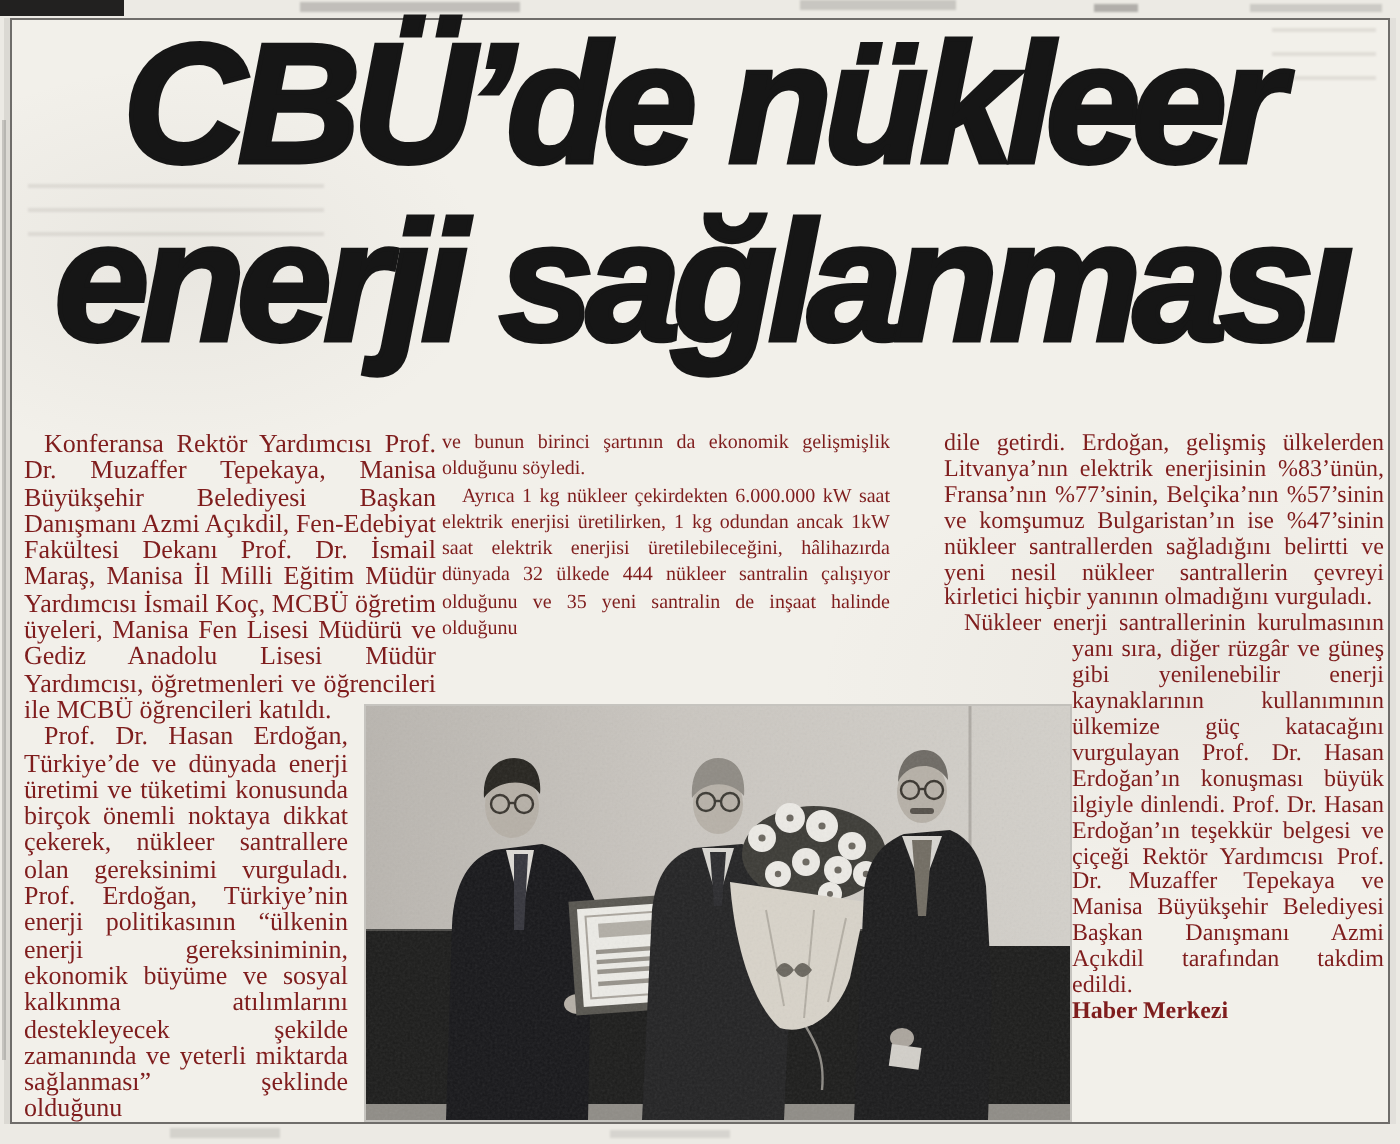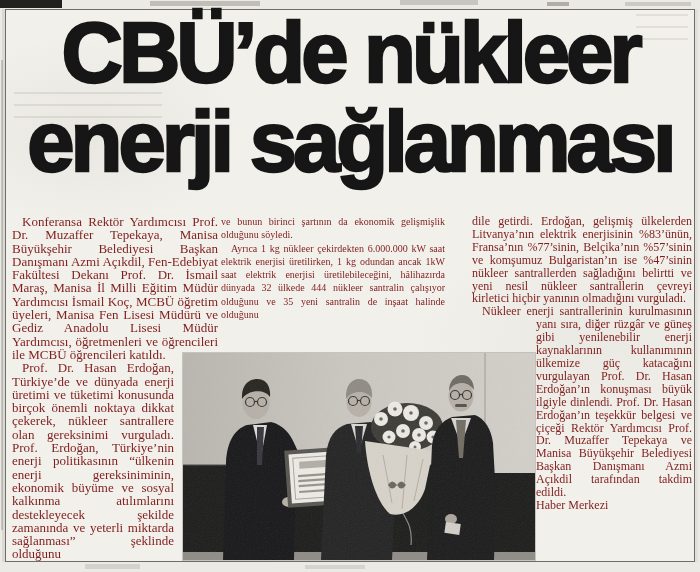--- a/index.html
+++ b/index.html
@@ -35,32 +35,33 @@
   }
   .g1{left:14px;top:92px;width:148px;height:26px;}
   .g2{left:636px;top:14px;width:52px;height:28px;}
   
   .headline{
     position:absolute;left:16px;top:8px;width:668px;margin:0;
     font-family:"Liberation Sans",sans-serif;font-weight:700;
     font-size:85px;line-height:89px;letter-spacing:-4px;
     color:#161616;-webkit-text-stroke:2.4px #161616;
     text-align:center;
+    font-style:italic;
   }
   .hl-line{display:block;white-space:nowrap;}
   
   .col{position:absolute;top:215px;color:#7f1d1d;text-align:justify;}
   .col p{margin:0;}
   .col1{left:12px;width:206px;font-size:13px;line-height:13.3px;}
   .col2{left:221px;width:224px;font-size:10px;line-height:13.3px;}
   .col3{left:472px;width:220px;font-size:12px;line-height:12.9px;}
   .indent{text-indent:10px;}
   .narrow{margin-right:44px !important;}
   .wrap-spacer{float:left;width:64px;height:222px;shape-outside:inset(13px 0 0 0);}
-  .byline{font-weight:normal;text-align:left;}
+  .byline{font-weight:bold;text-align:left;}
   
   .photo{
     position:absolute;left:183px;top:353px;width:352px;height:207px;margin:0;
     outline:1px solid rgba(0,0,0,.18);
   }
   .photo svg{display:block;width:100%;height:100%;}
 </style>
 </head>
 <body>
 

